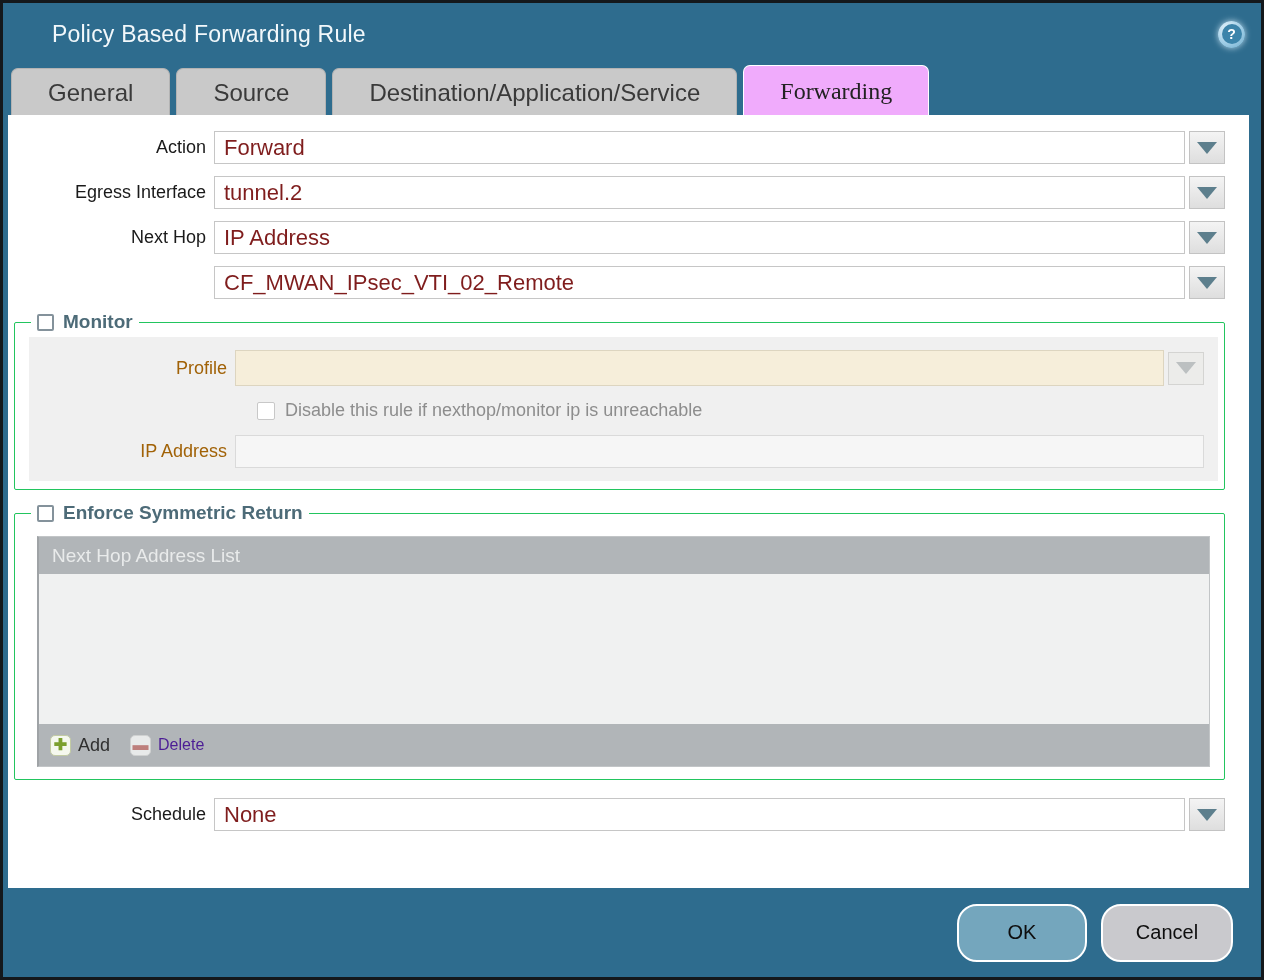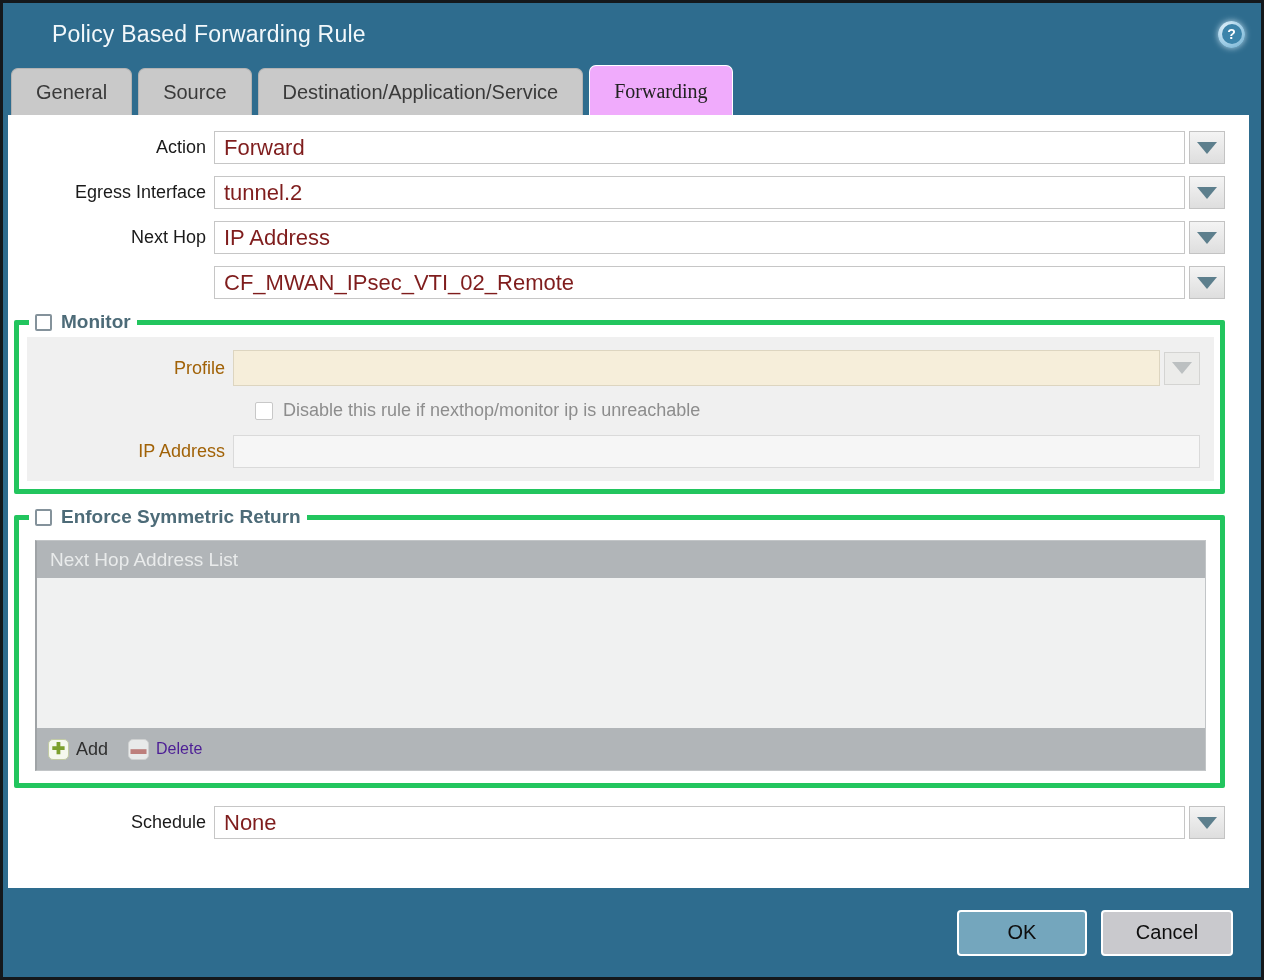--- a/index.html
+++ b/index.html
@@ -36,21 +36,21 @@
 
   
   .tabs {
     flex:0 0 auto; display:flex; align-items:flex-end;
     gap:6px; padding-left:8px; height:50px;
   }
   .tab {
     background:#c9c9c9; color:#3a3a3a;
     border-radius:7px 7px 0 0;
     height:47px; line-height:47px;
-    padding:0 24px; font-size:20px; cursor:pointer;
+    padding:0 36px; font-size:24px; cursor:pointer;
     border:1px solid #b3b3b3; border-bottom:none;
   }
   .tab.active {
     background:#f0abfc; color:#222; height:50px; line-height:50px;
     border-color:#ffffff;
     font-family:Liberation Serif, serif;
   }
 
   
   .content {
@@ -82,22 +82,22 @@
     width:0; height:0;
     border-left:10px solid transparent;
     border-right:10px solid transparent;
     border-top:12px solid #5d7f8d;
   }
   .dd-btn.disabled { background:#ececea; border-color:#d4d4d2; cursor:default; }
   .dd-btn.disabled .dd-arrow { border-top-color:#bcc0c1; }
 
   
   fieldset {
-    border:5px solid #22c55e; border-radius:2px;
-    margin:2px 24px 12px 6px; padding:4px 6px 8px 8px;
+    border:1px solid #22c55e; border-radius:2px;
+    margin:2px 24px 12px 6px; padding:4px 6px 8px 14px;
   }
   legend {
     display:flex; align-items:center; gap:9px;
     padding:0 6px; margin-left:2px;
     font-size:19px; font-weight:bold; color:#4d6b78;
   }
   .checkbox {
     width:17px; height:17px; flex:0 0 auto;
     background:#fff; border:2px solid #84929b; border-radius:2px;
     cursor:pointer;
@@ -144,21 +144,21 @@
   .del-label { color:#4c1d95; font-size:16px; }
   .tbl-btn.disabled { cursor:default; }
 
   
   .footer {
     flex:0 0 89px;
     display:flex; align-items:center; justify-content:flex-end;
     gap:14px; padding-right:28px;
   }
   .btn {
-    height:46px; border-radius:4px; border:2px solid #ffffff;
+    height:58px; border-radius:20px; border:2px solid #ffffff;
     font-size:20px; color:#0e0e0e; cursor:pointer;
     font-family:"Liberation Sans", sans-serif;
   }
   .btn-ok { width:130px; background:#74a6bd; }
   .btn-cancel { width:132px; background:#c9c9cd; }
 </style>
 </head>
 <body>
 
 <div class="dialog">

